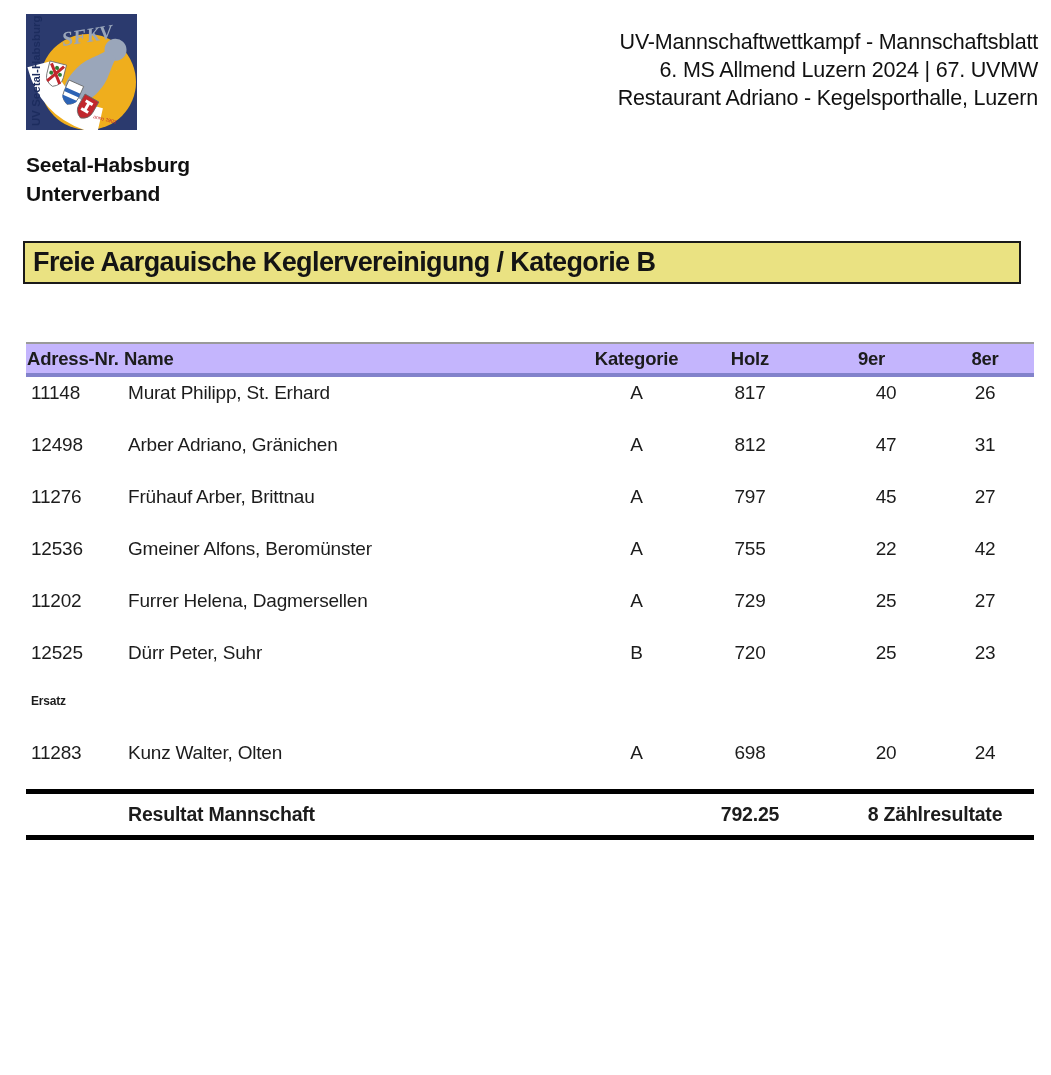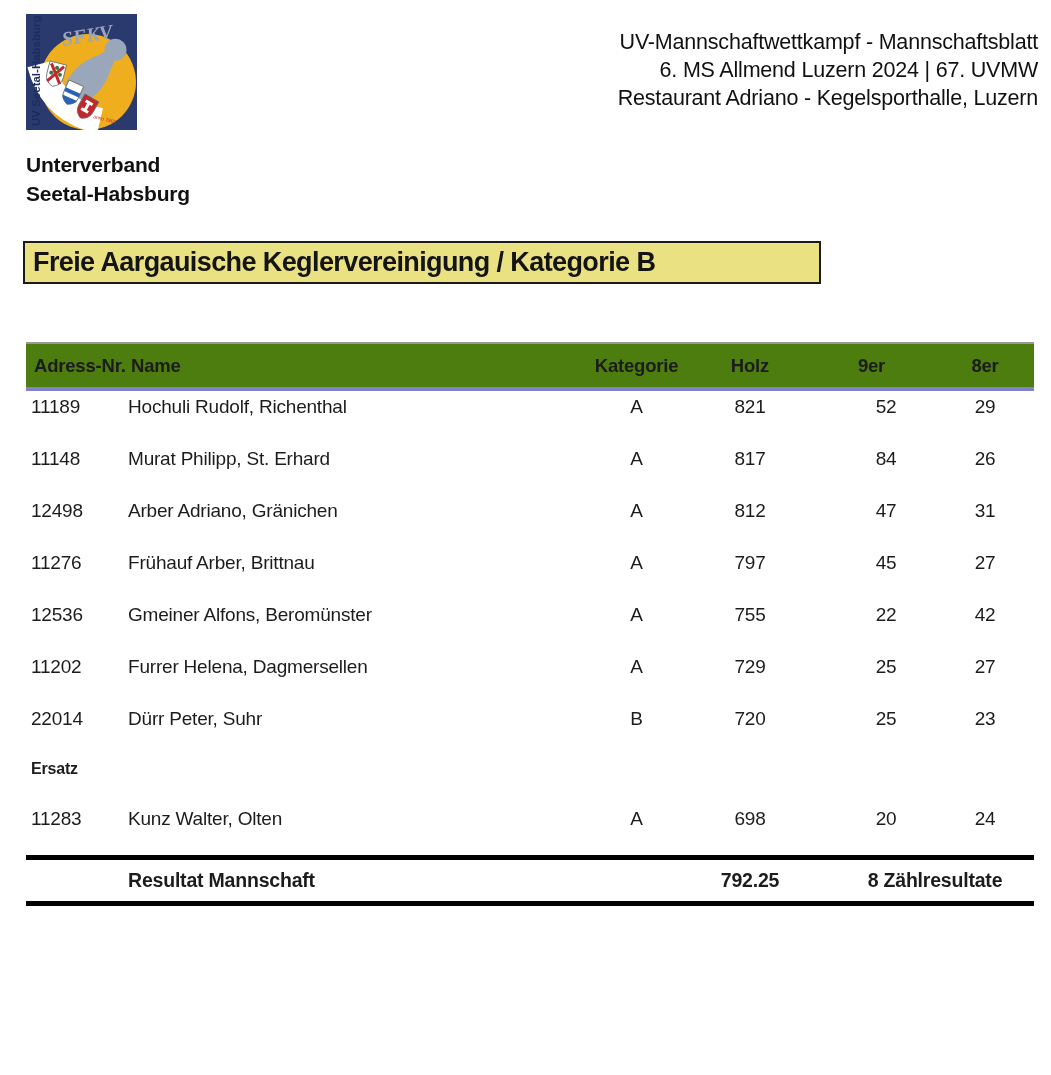--- a/index.html
+++ b/index.html
@@ -15,44 +15,44 @@
     position:absolute;top:28px;right:13px;text-align:right;
     font-weight:normal;font-size:21.5px;line-height:28px;letter-spacing:-0.2px;color:#111;
   }
   
   .org{
     position:absolute;left:26px;top:150px;
     font-weight:bold;font-size:21px;line-height:29px;letter-spacing:-0.2px;color:#111;
   }
   
   .banner{
-    position:absolute;left:23px;top:241px;width:798px;height:43px;box-sizing:border-box;
+    position:absolute;left:23px;top:241px;width:998px;height:43px;box-sizing:border-box;
     background:#eae282;border:2px solid #1a1a1a;
     font-weight:bold;font-size:27px;line-height:38px;letter-spacing:-0.6px;
     padding-left:8px;color:#141414;white-space:nowrap;
   }
   
   table.results{
     position:absolute;left:26px;top:342px;width:1008px;
     border-collapse:collapse;table-layout:fixed;
     font-size:19px;letter-spacing:-0.2px;color:#1c1c1c;
   }
   table.results th{
-    background:#4d7c0f;font-weight:bold;font-size:18.5px;height:27px;
+    background:#c4b5fd;font-weight:bold;font-size:18.5px;height:27px;
     border-top:2px solid #9a9a9a;border-bottom:4px solid #8282cb;
-    padding:8px;white-space:nowrap;
+    padding:1px;white-space:nowrap;
   }
   th.al,td.al{text-align:left;}
   th.ac,td.ac{text-align:center;}
   .pad1{padding-left:7px;}
   .pad2{padding-left:5px;}
   .nudge{padding-left:30px;}
   table.results td{vertical-align:top;padding-top:5px;white-space:nowrap;}
   tr.player td{height:46px;}            
-  tr.ersatz td{height:42px;font-weight:bold;font-size:16px;}
+  tr.ersatz td{height:42px;font-weight:bold;font-size:12px;}
   tr.summary td{
     border-top:5px solid #000;border-bottom:5px solid #000;
     height:40px;vertical-align:middle;padding-top:0;font-weight:bold;font-size:19.5px;
   }
 </style>
 </head>
 <body>
 
 <div class="page">
 
@@ -86,22 +86,22 @@
     </svg>
   </div>
 
   <div class="doc-title">
     <div>UV-Mannschaftwettkampf - Mannschaftsblatt</div>
     <div>6. MS Allmend Luzern 2024 | 67. UVMW</div>
     <div>Restaurant Adriano - Kegelsporthalle, Luzern</div>
   </div>
 
   <div class="org">
+    <div>Seetal-Habsburg</div>
     <div>Unterverband</div>
-    <div>Seetal-Habsburg</div>
   </div>
 
   <div class="banner">Freie Aargauische Keglervereinigung / Kategorie B</div>
 
   <table class="results">
     <colgroup>
       <col style="width:97px">
         <col style="width:457px">
         <col style="width:113px">
       <col style="width:114px">
@@ -113,35 +113,27 @@
         <th class="al pad1">Adress-Nr.</th>
         <th class="al pad2">Name</th>
         <th class="ac">Kategorie</th>
         <th class="ac">Holz</th>
         <th class="ac nudge">9er</th>
         <th class="ac">8er</th>
       </tr>
     </thead>
     <tbody>
 
-        <tr class="player">
-          <td class="al pad2">11189</td>
-          <td class="al pad2">Hochuli Rudolf, Richenthal</td>
-          <td class="ac">A</td>
-          <td class="ac">821</td>
-          <td class="ac nudge">52</td>
-          <td class="ac">29</td>
-        </tr>
 
         <tr class="player">
           <td class="al pad2">11148</td>
           <td class="al pad2">Murat Philipp, St. Erhard</td>
           <td class="ac">A</td>
           <td class="ac">817</td>
-          <td class="ac nudge">84</td>
+          <td class="ac nudge">40</td>
           <td class="ac">26</td>
         </tr>
 
         <tr class="player">
           <td class="al pad2">12498</td>
           <td class="al pad2">Arber Adriano, Gränichen</td>
           <td class="ac">A</td>
           <td class="ac">812</td>
           <td class="ac nudge">47</td>
           <td class="ac">31</td>
@@ -171,21 +163,21 @@
         <tr class="player">
           <td class="al pad2">11202</td>
           <td class="al pad2">Furrer Helena, Dagmersellen</td>
           <td class="ac">A</td>
           <td class="ac">729</td>
           <td class="ac nudge">25</td>
           <td class="ac">27</td>
         </tr>
 
         <tr class="player">
-          <td class="al pad2">22014</td>
+          <td class="al pad2">12525</td>
           <td class="al pad2">Dürr Peter, Suhr</td>
           <td class="ac">B</td>
           <td class="ac">720</td>
           <td class="ac nudge">25</td>
           <td class="ac">23</td>
         </tr>
       </tbody>
     <tbody>
       <tr class="ersatz">
         <td class="al pad2" colspan="6">Ersatz</td>

